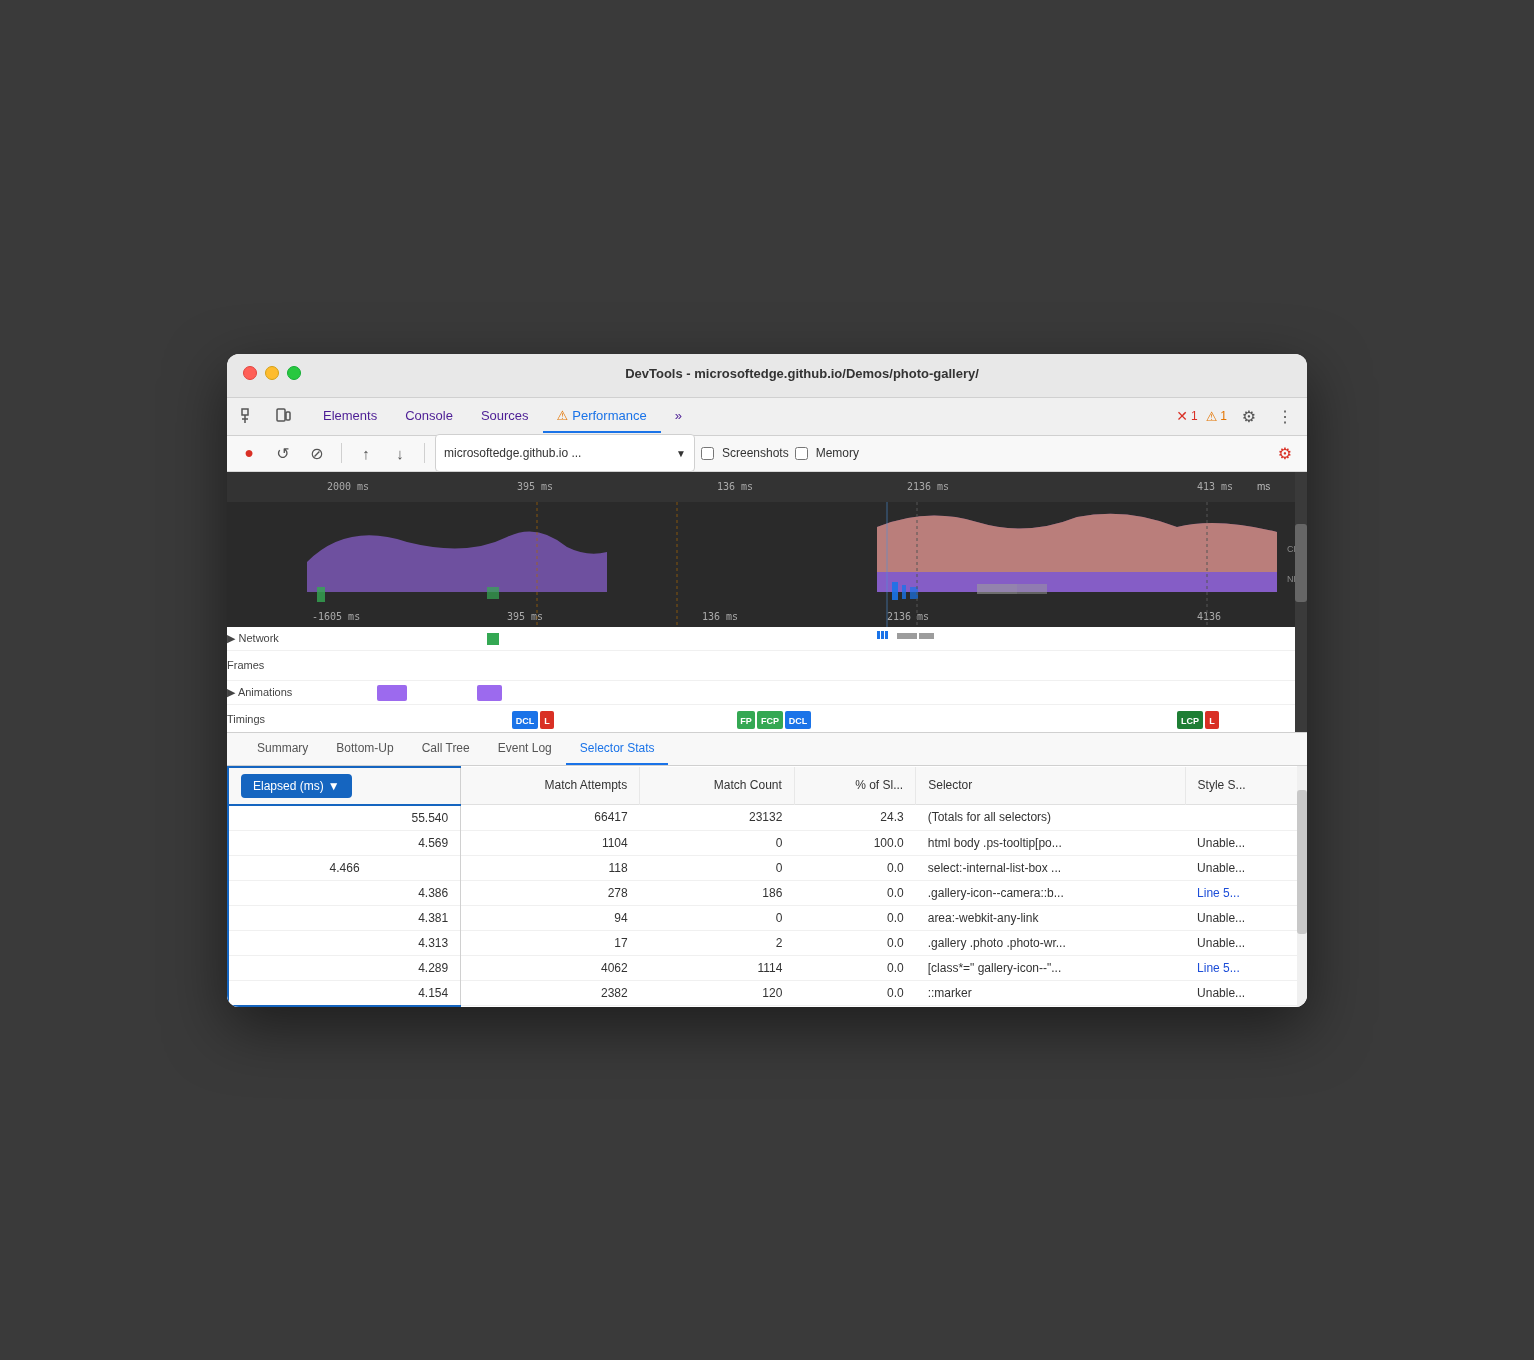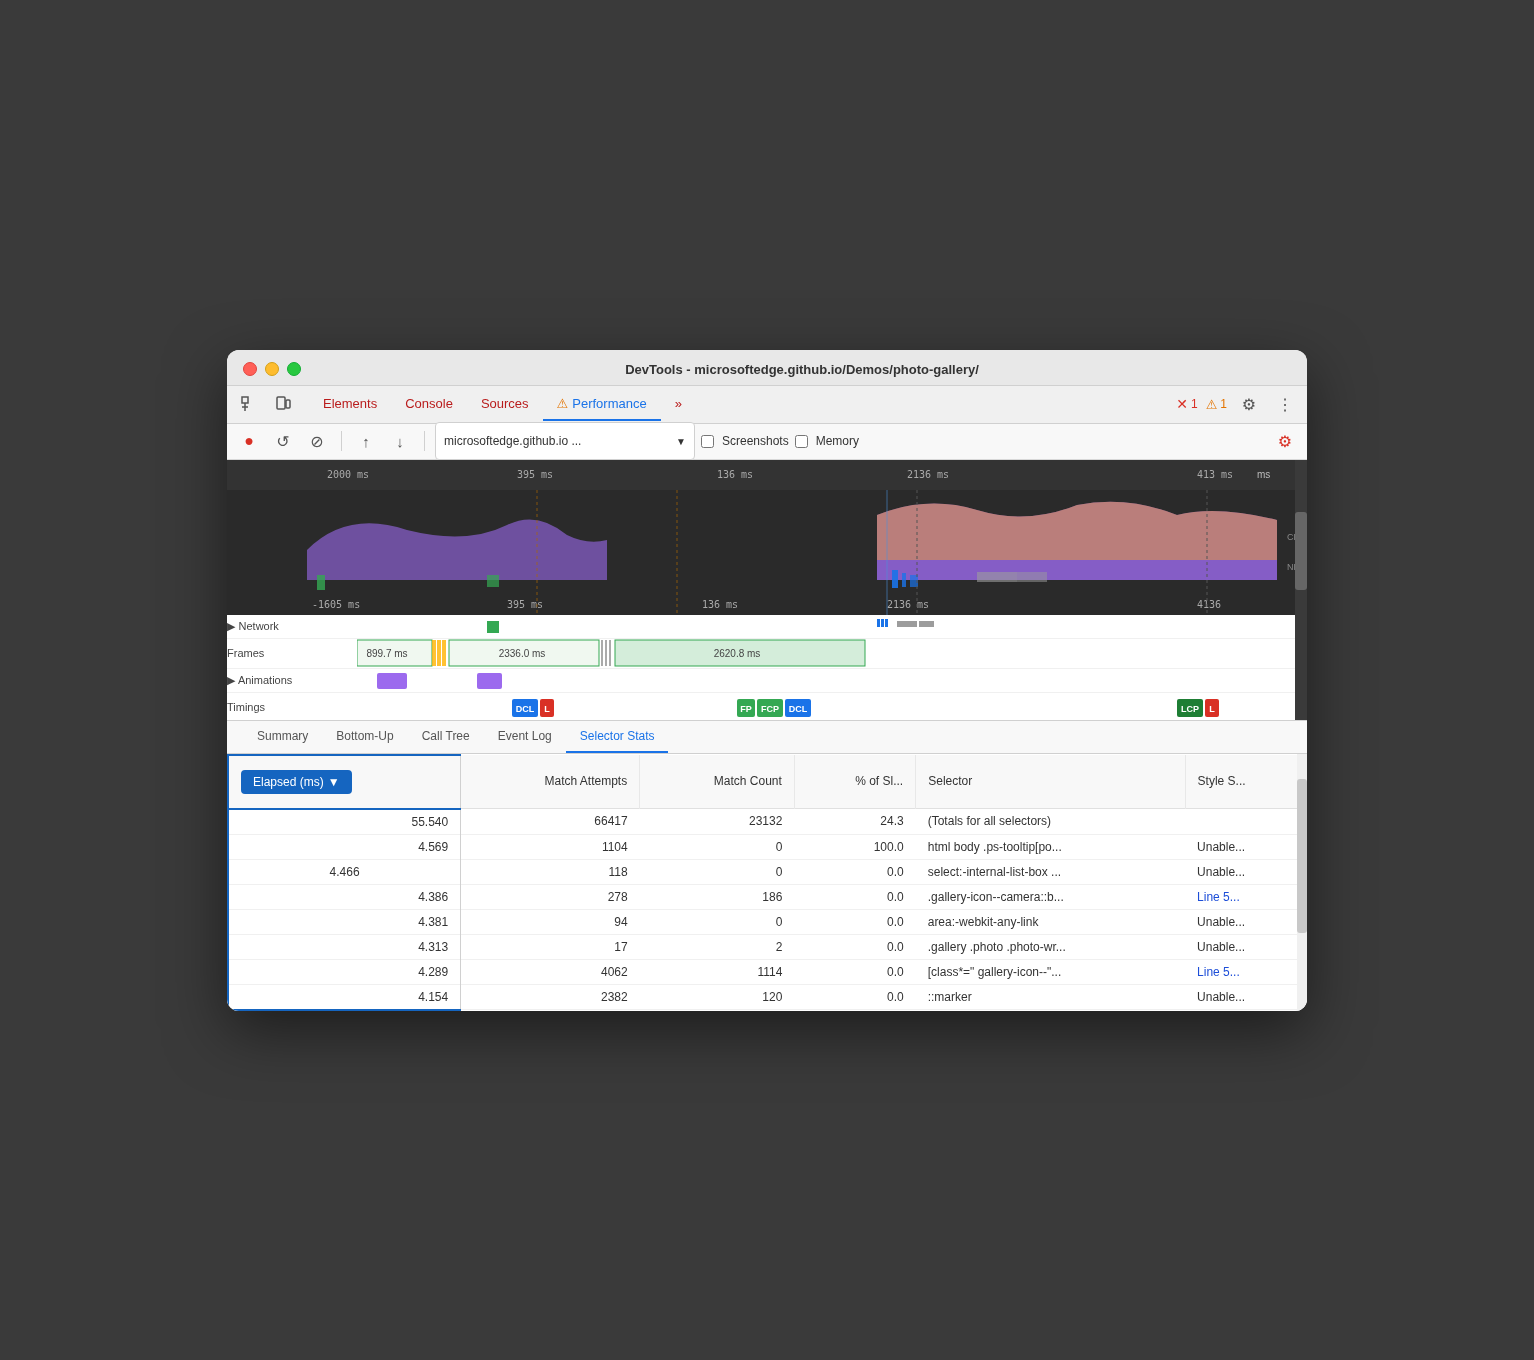--- a/index.html
+++ b/index.html
@@ -16,21 +16,21 @@
       background: #f5f5f5;
       border-radius: 12px;
       box-shadow: 0 20px 60px rgba(0,0,0,0.5);
       overflow: hidden;
       display: flex;
       flex-direction: column;
     }
     
     .title-bar {
       background: #e8e8e8;
-      padding: 12px 16px 8px;
+      padding: 12px 16px 16px;
       display: flex;
       align-items: center;
       gap: 12px;
       border-bottom: 1px solid #d0d0d0;
     }
     .traffic-lights {
       display: flex;
       gap: 8px;
     }
     .traffic-light {
@@ -78,21 +78,21 @@
     }
     .tabs {
       display: flex;
       align-items: center;
       gap: 0;
       flex: 1;
     }
     .tab {
       padding: 8px 14px;
       font-size: 13px;
-      color: #b91c1c;
+      color: #4c1d95;
       cursor: pointer;
       border-bottom: 2px solid transparent;
       white-space: nowrap;
     }
     .tab.active {
       color: #1a73e8;
       border-bottom: 2px solid #1a73e8;
     }
     .tab.warning {
       display: flex;
@@ -221,21 +221,21 @@
     table {
       width: 100%;
       border-collapse: collapse;
       font-size: 12px;
     }
     thead tr {
       background: #f8f8f8;
       border-bottom: 1px solid #e0e0e0;
     }
     thead th {
-      padding: 14px 12px;
+      padding: 6px 12px;
       text-align: right;
       font-weight: 500;
       color: #333;
       white-space: nowrap;
       border-right: 1px solid #e8e8e8;
     }
     thead th:first-child {
       text-align: left;
     }
     .sort-btn {
@@ -403,38 +403,20 @@
               <rect x="524" y="4" width="3" height="8" fill="#1a73e8"></rect>
               <rect x="528" y="4" width="3" height="8" fill="#1a73e8"></rect>
               <rect x="540" y="6" width="20" height="6" fill="#9c9c9c"></rect>
               <rect x="562" y="6" width="15" height="6" fill="#9c9c9c"></rect>
             </svg>
           </div>
         </div>
 
         <div class="track-row frames" data-name="track-frames" style="height:30px;">
           <div class="track-label" data-name="track-frames-label">Frames</div>
-          <div class="track-content" data-name="track-frames-content" style="position:relative; display:flex; align-items:center;">
-            <svg width="100%" height="30" data-name="frames-track-svg">
-
-              <rect x="0" y="2" width="75" height="26" fill="#f0f8f0" stroke="#34a853" stroke-width="1"></rect>
-              <rect x="75" y="2" width="4" height="26" fill="#ffb300" opacity="0.8"></rect>
-              <rect x="80" y="2" width="4" height="26" fill="#ffb300" opacity="0.8"></rect>
-              <rect x="85" y="2" width="4" height="26" fill="#ffb300" opacity="0.8"></rect>
-              <rect x="92" y="2" width="150" height="26" fill="#f0f8f0" stroke="#34a853" stroke-width="1"></rect>
-              <rect x="244" y="2" width="2" height="26" fill="#aaa"></rect>
-              <rect x="248" y="2" width="2" height="26" fill="#aaa"></rect>
-              <rect x="252" y="2" width="2" height="26" fill="#aaa"></rect>
-              <rect x="258" y="2" width="250" height="26" fill="#d4edda" stroke="#34a853" stroke-width="1"></rect>
-
-              <text x="30" y="19" fill="#444" font-size="10" text-anchor="middle">899.7 ms</text>
-              <text x="165" y="19" fill="#444" font-size="10" text-anchor="middle">2336.0 ms</text>
-              <text x="380" y="19" fill="#444" font-size="10" text-anchor="middle">2620.8 ms</text>
-            </svg>
-          </div>
         </div>
 
         <div class="track-row animations" data-name="track-animations">
           <div class="track-label" data-name="track-animations-label">▶ Animations</div>
           <div class="track-content" data-name="track-animations-content">
             <svg width="100%" height="24" data-name="animations-track-svg">
               <rect x="20" y="4" width="30" height="16" fill="#9c6aee" rx="2"></rect>
               <rect x="120" y="4" width="25" height="16" fill="#9c6aee" rx="2"></rect>
             </svg>
           </div>

